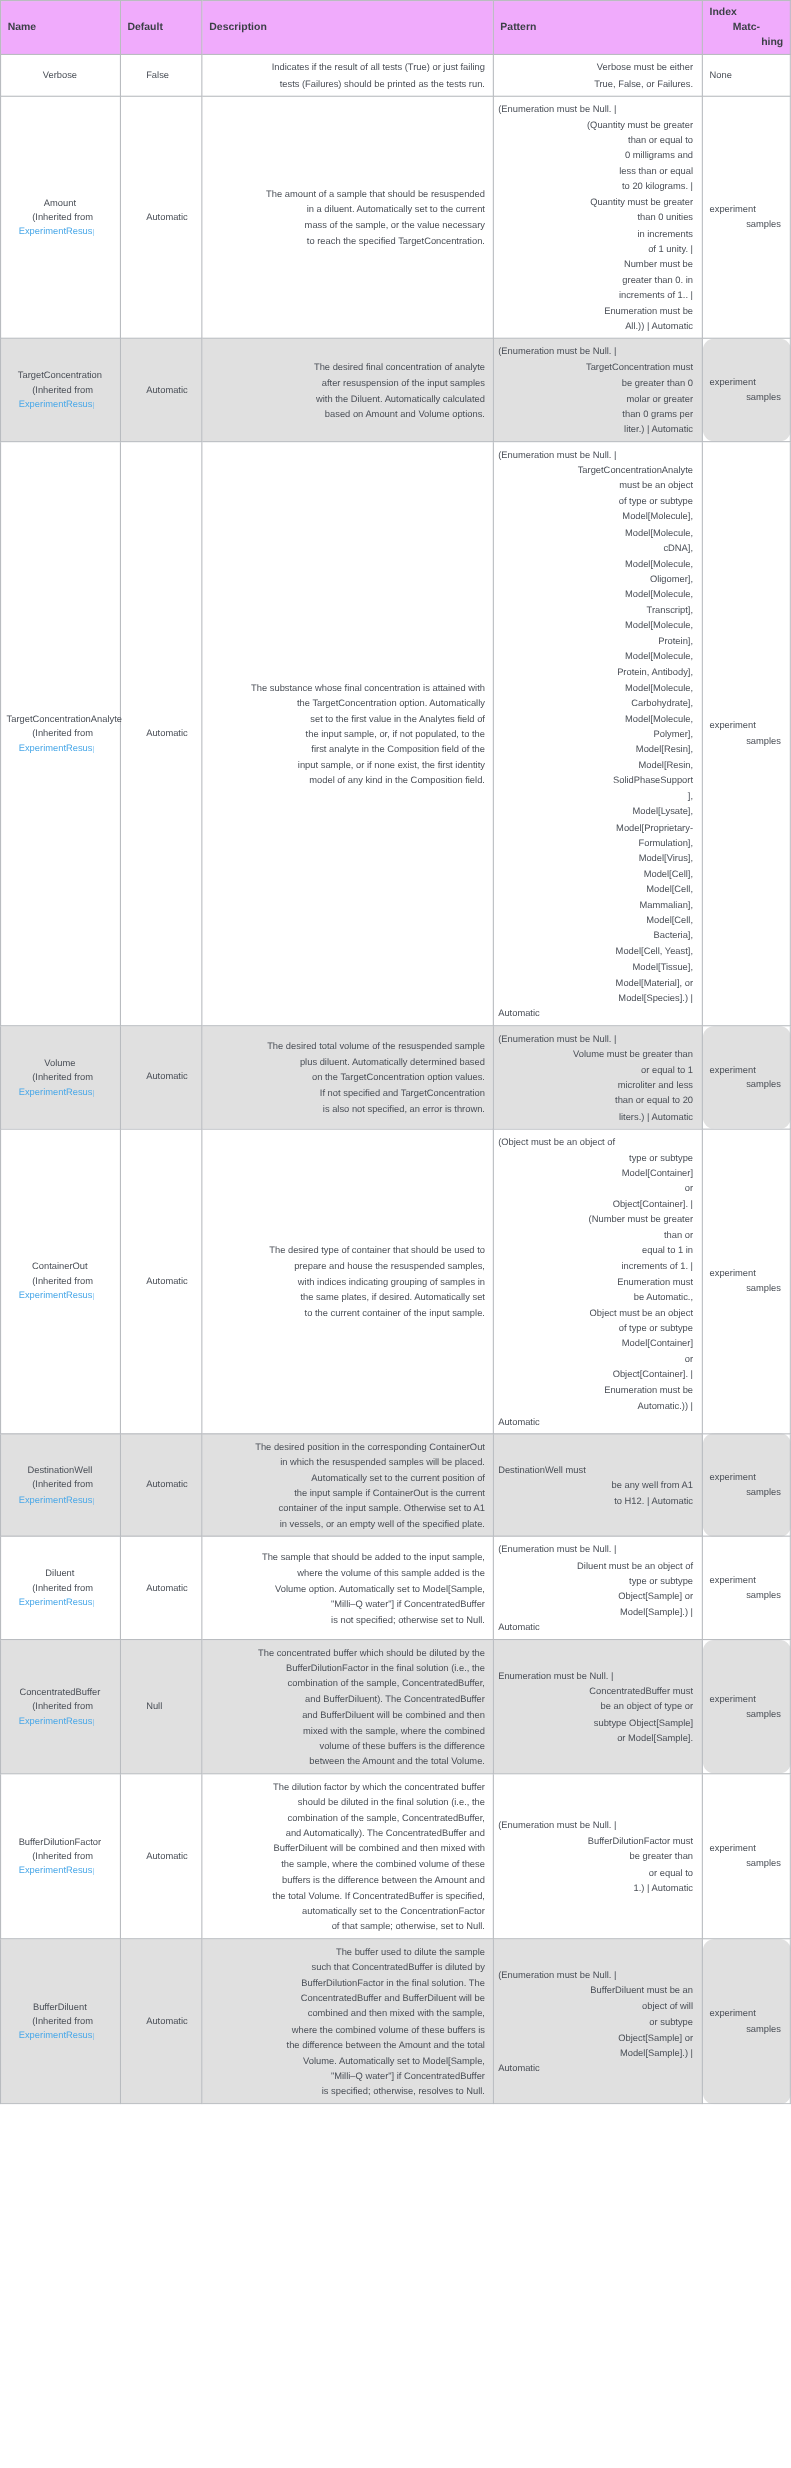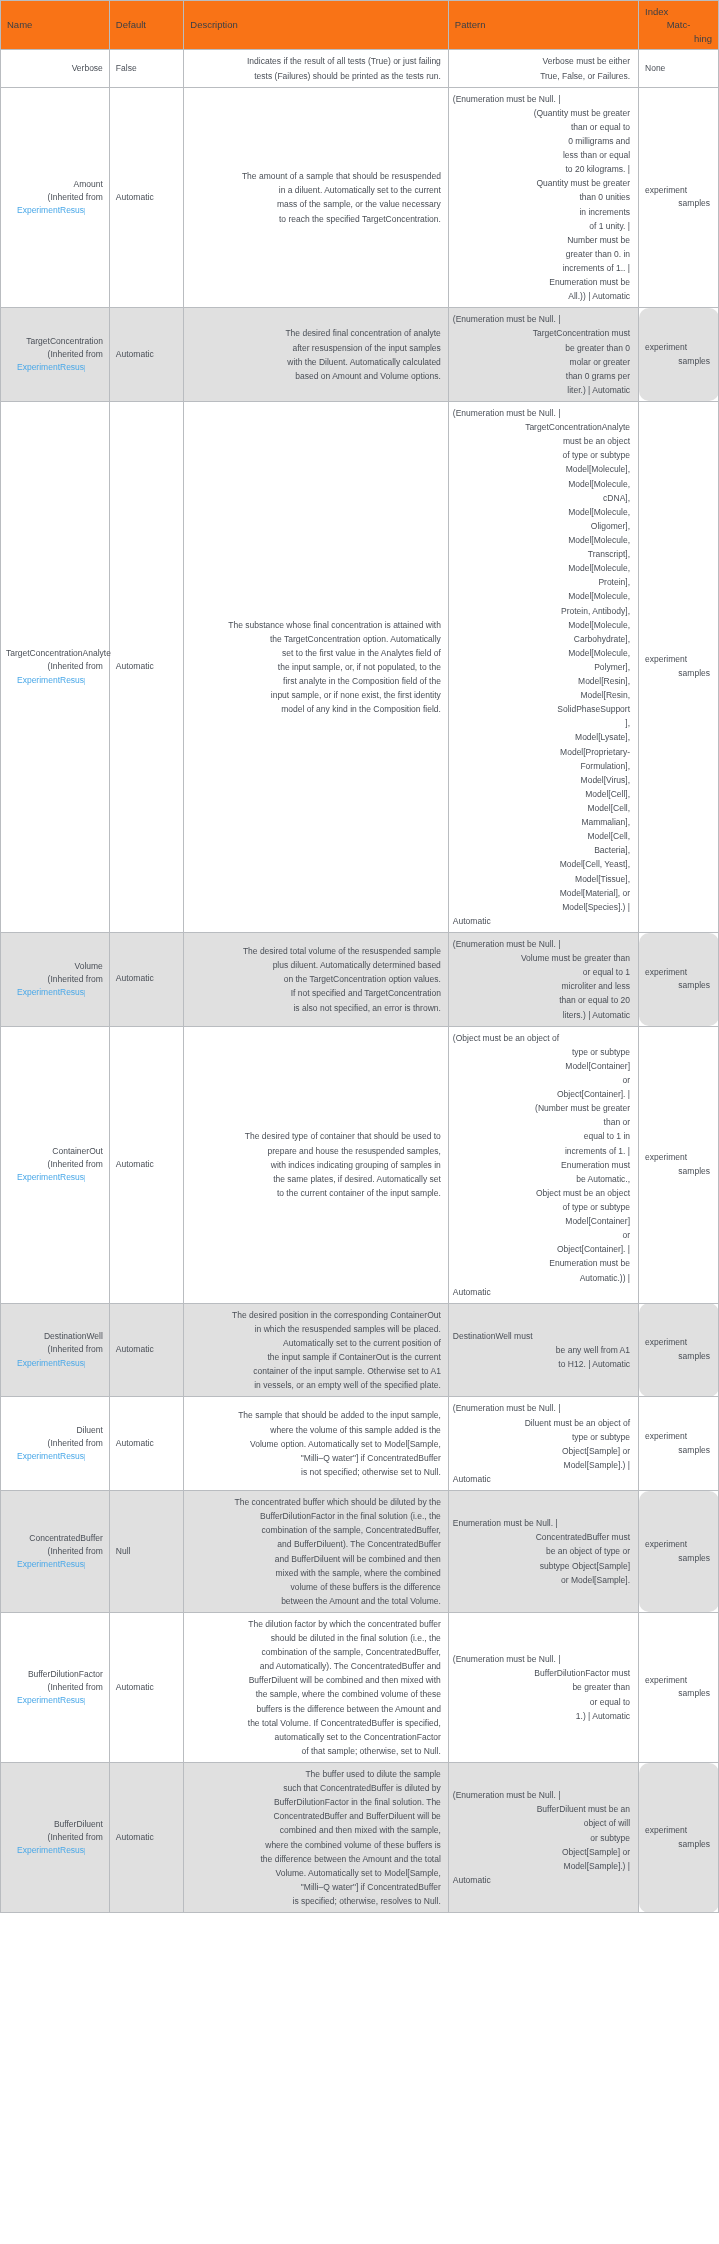--- a/index.html
+++ b/index.html
@@ -30,39 +30,39 @@
   .doc-table th,
   .doc-table td {
     border: 1px solid #b9bcc0;
     vertical-align: middle;
     padding: 4px 6px;
     word-wrap: break-word;
     overflow-wrap: break-word;
   }
 
   thead th {
-    background: #f97316;
+    background: #f0abfc;
     color: #3b3f46;
     font-size: 9.5px;
-    font-weight: normal;
+    font-weight: bold;
     text-align: left;
     vertical-align: top;
     padding: 7px 6px 8px 6px;
     line-height: 1.42;
   }
   thead th.th-idx { text-align: left; }
   .th-idx .idx-l1 { display:block; text-align:left; }
   .th-idx .idx-l2 { display:block; text-align:center; }
   .th-idx .idx-l3 { display:block; text-align:right; }
 
   tbody tr.shaded > td { background: #e0e0e0; }
   tbody tr.plain  > td { background: #ffffff; }
 
   td.c-name-cell {
-    text-align: right;
+    text-align: center;
     vertical-align: middle;
     line-height: 1.55;
     padding-left: 5px;
   }
   .opt-name { display: block; white-space: nowrap; }
   .inh-line {
     display: block;
     padding-left: 5px;
     white-space: nowrap;
   }
@@ -72,21 +72,21 @@
     color: #4aa8e8;
     white-space: nowrap;
     overflow: hidden;
     text-overflow: clip;
     max-width: 68px;
   }
 
   td.c-def-cell {
     text-align: left;
     vertical-align: middle;
-    padding-left: 6px;
+    padding-left: 23px;
   }
 
   td.c-desc-cell {
     text-align: right;
     vertical-align: middle;
     line-height: 1.66;
     padding-right: 7px;
     padding-left: 8px;
   }
   td.c-desc-cell .ln { display: block; }

